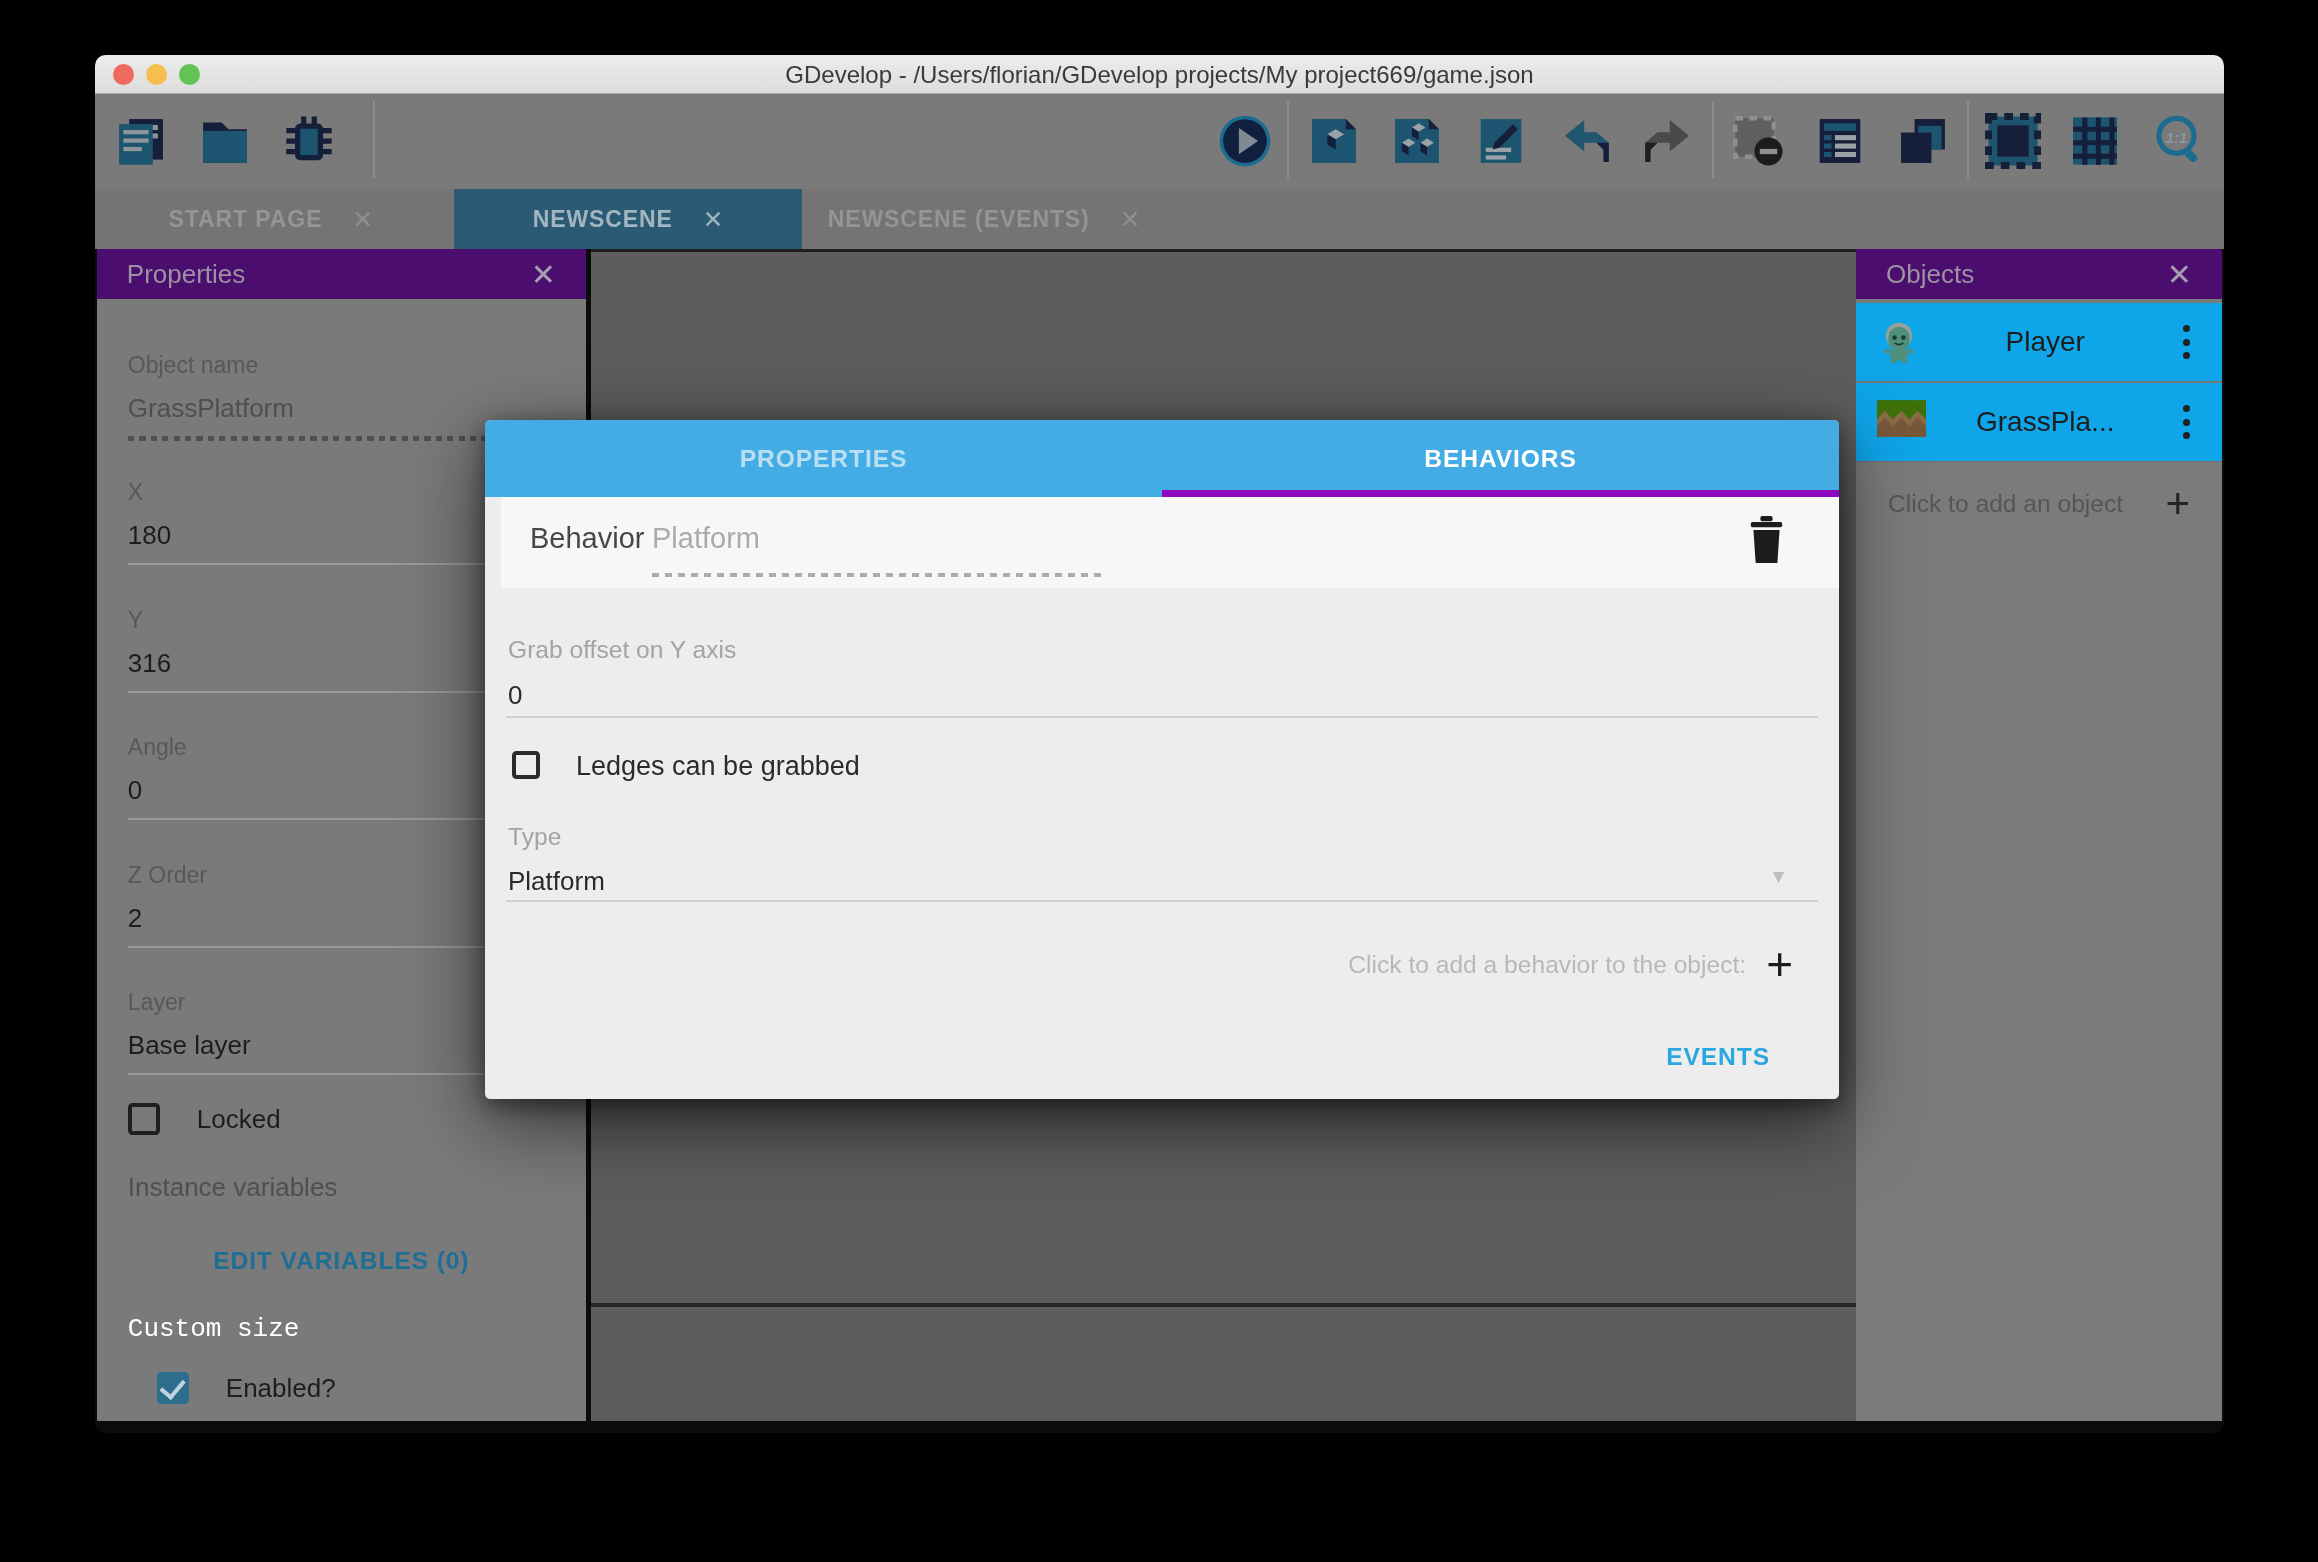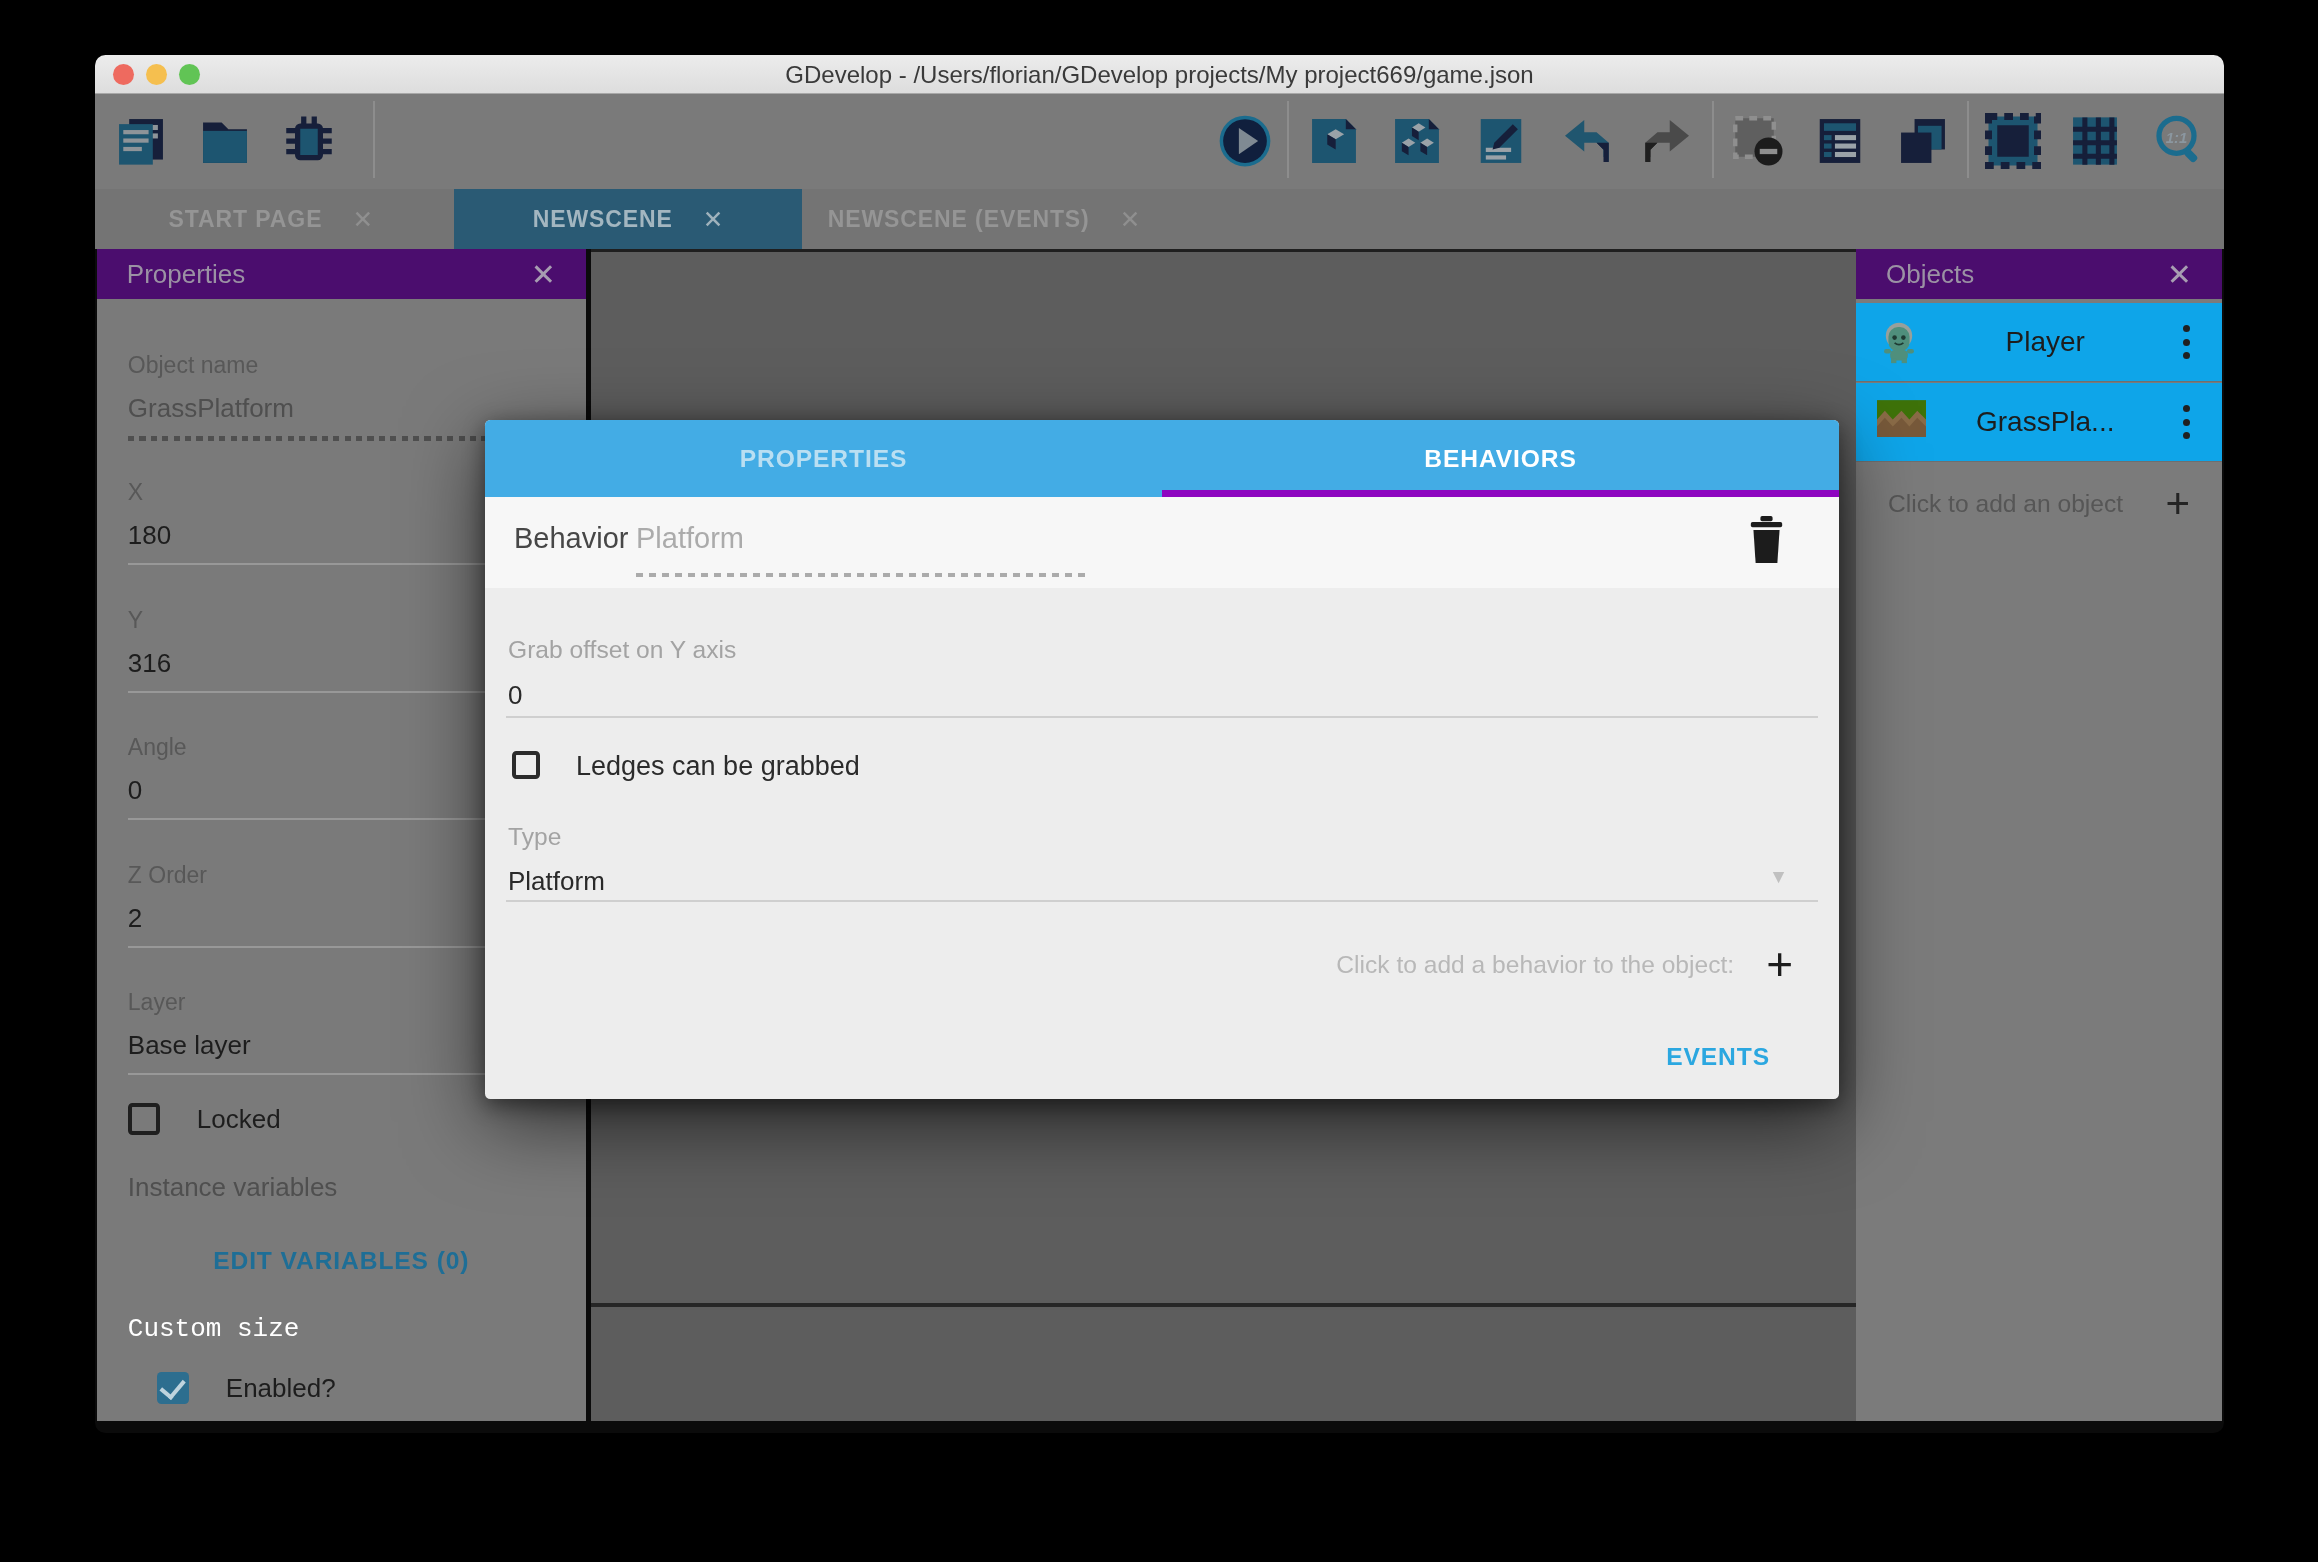--- a/index.html
+++ b/index.html
@@ -65,32 +65,32 @@
   .add-row .atext { font-size:24.6px; color:#565656; }
   .add-row .plus { font-size:42px; font-weight:300; color:#242424; }
 
   
   .modal { position:absolute; left:485px; top:420px; width:1354px; height:679px; z-index:60; border-radius:5.3px; overflow:hidden; box-shadow:0 23px 79px rgba(0,0,0,.6), 0 5.3px 21px rgba(0,0,0,.45); background:#ededed; }
   .m-head { position:absolute; left:0; top:0; right:0; height:77px; background:#43ace5; }
   .m-tab { position:absolute; top:0; width:50%; height:77px; display:flex; align-items:center; justify-content:center; font-size:24.6px; font-weight:bold; letter-spacing:0.9px; }
   .m-tab.left { left:0; color:#badff2; }
   .m-tab.right { right:0; color:#ffffff; }
   .m-indicator { position:absolute; right:0; bottom:0; width:50%; height:7px; background:#8e06c0; }
-  .m-row1 { position:absolute; left:0; right:0; top:77px; height:91px; background:#f7f7f7; }
+  .m-row1 { position:absolute; left:16px; right:0; top:77px; height:91px; background:#f7f7f7; }
   .m-behavior { position:absolute; left:29px; top:24.6px; font-size:29px; color:#474747; }
   .m-behavior-name { position:absolute; left:151px; top:24.6px; font-size:29px; color:#ababab; }
   .m-dotted { position:absolute; left:151px; top:76px; width:454px; height:4.4px; background:repeating-linear-gradient(90deg,#ababab 0 7px,transparent 7px 13px); }
   .trash { position:absolute; right:53px; top:19.3px; width:39px; height:47px; }
   .m-label { position:absolute; left:23px; font-size:24.6px; color:#a3a3a3; }
   .m-value { position:absolute; left:23px; font-size:26px; color:#2a2a2a; }
   .m-line { position:absolute; left:21px; right:21px; height:1.8px; background:#cfcfcf; }
   .m-chk { position:absolute; left:27px; top:331px; width:28px; height:28px; border:4.4px solid #2b2b2b; border-radius:4.4px; }
   .m-chk-label { position:absolute; left:91px; top:331px; font-size:27px; color:#2b2b2b; }
   .m-chevron { position:absolute; right:51px; top:446px; font-size:19.3px; color:#c0c0c0; }
-  .m-addline { position:absolute; right:46px; top:527px; display:flex; align-items:center; gap:32px; }
+  .m-addline { position:absolute; right:46px; top:527px; display:flex; align-items:center; gap:20px; }
   .m-addline .atext { font-size:24.6px; color:#b8b8b8; }
   .m-addline .plus { font-size:46px; font-weight:300; color:#1c1c1c; line-height:35px; }
   .m-apply { position:absolute; right:69px; bottom:28px; font-size:24.6px; font-weight:bold; letter-spacing:0.9px; color:#2ba7e0; }
 </style>
 </head>
 <body>
 
 <div class="window">
 
   <div class="titlebar">

